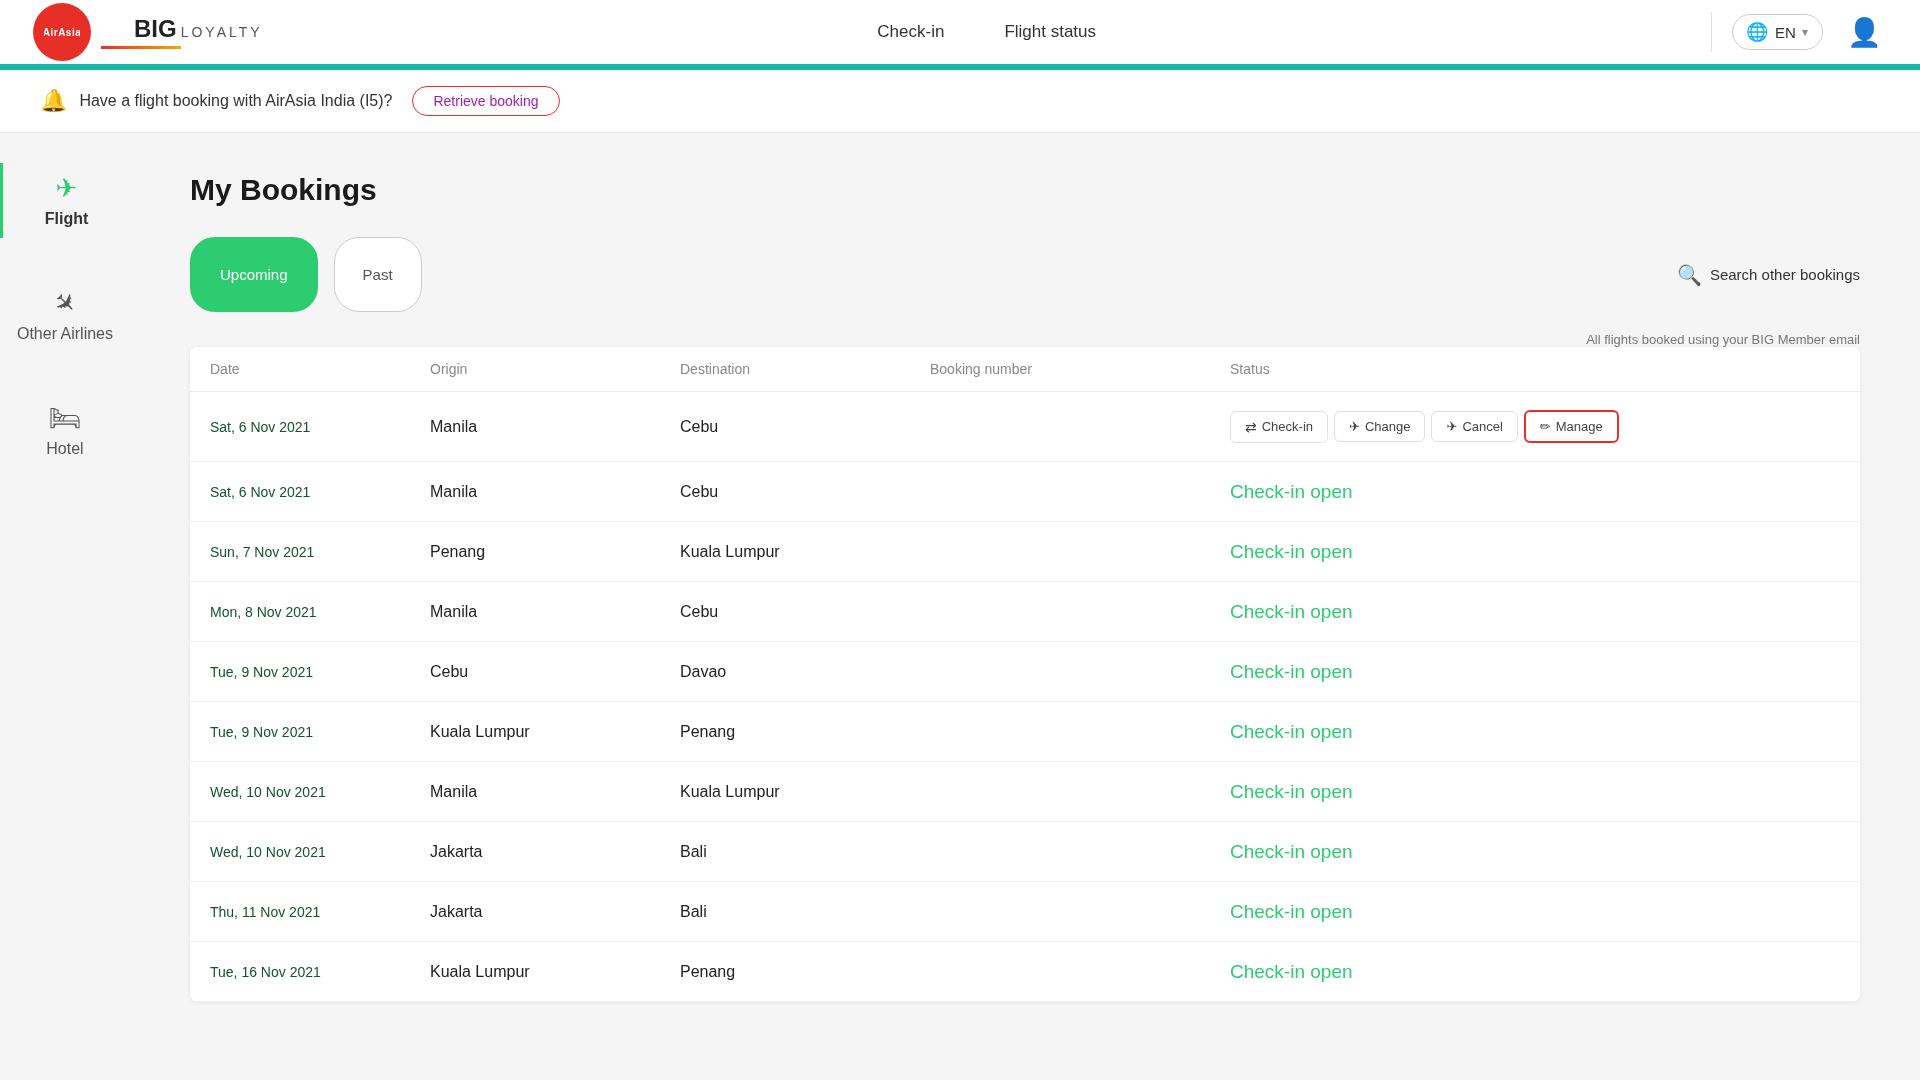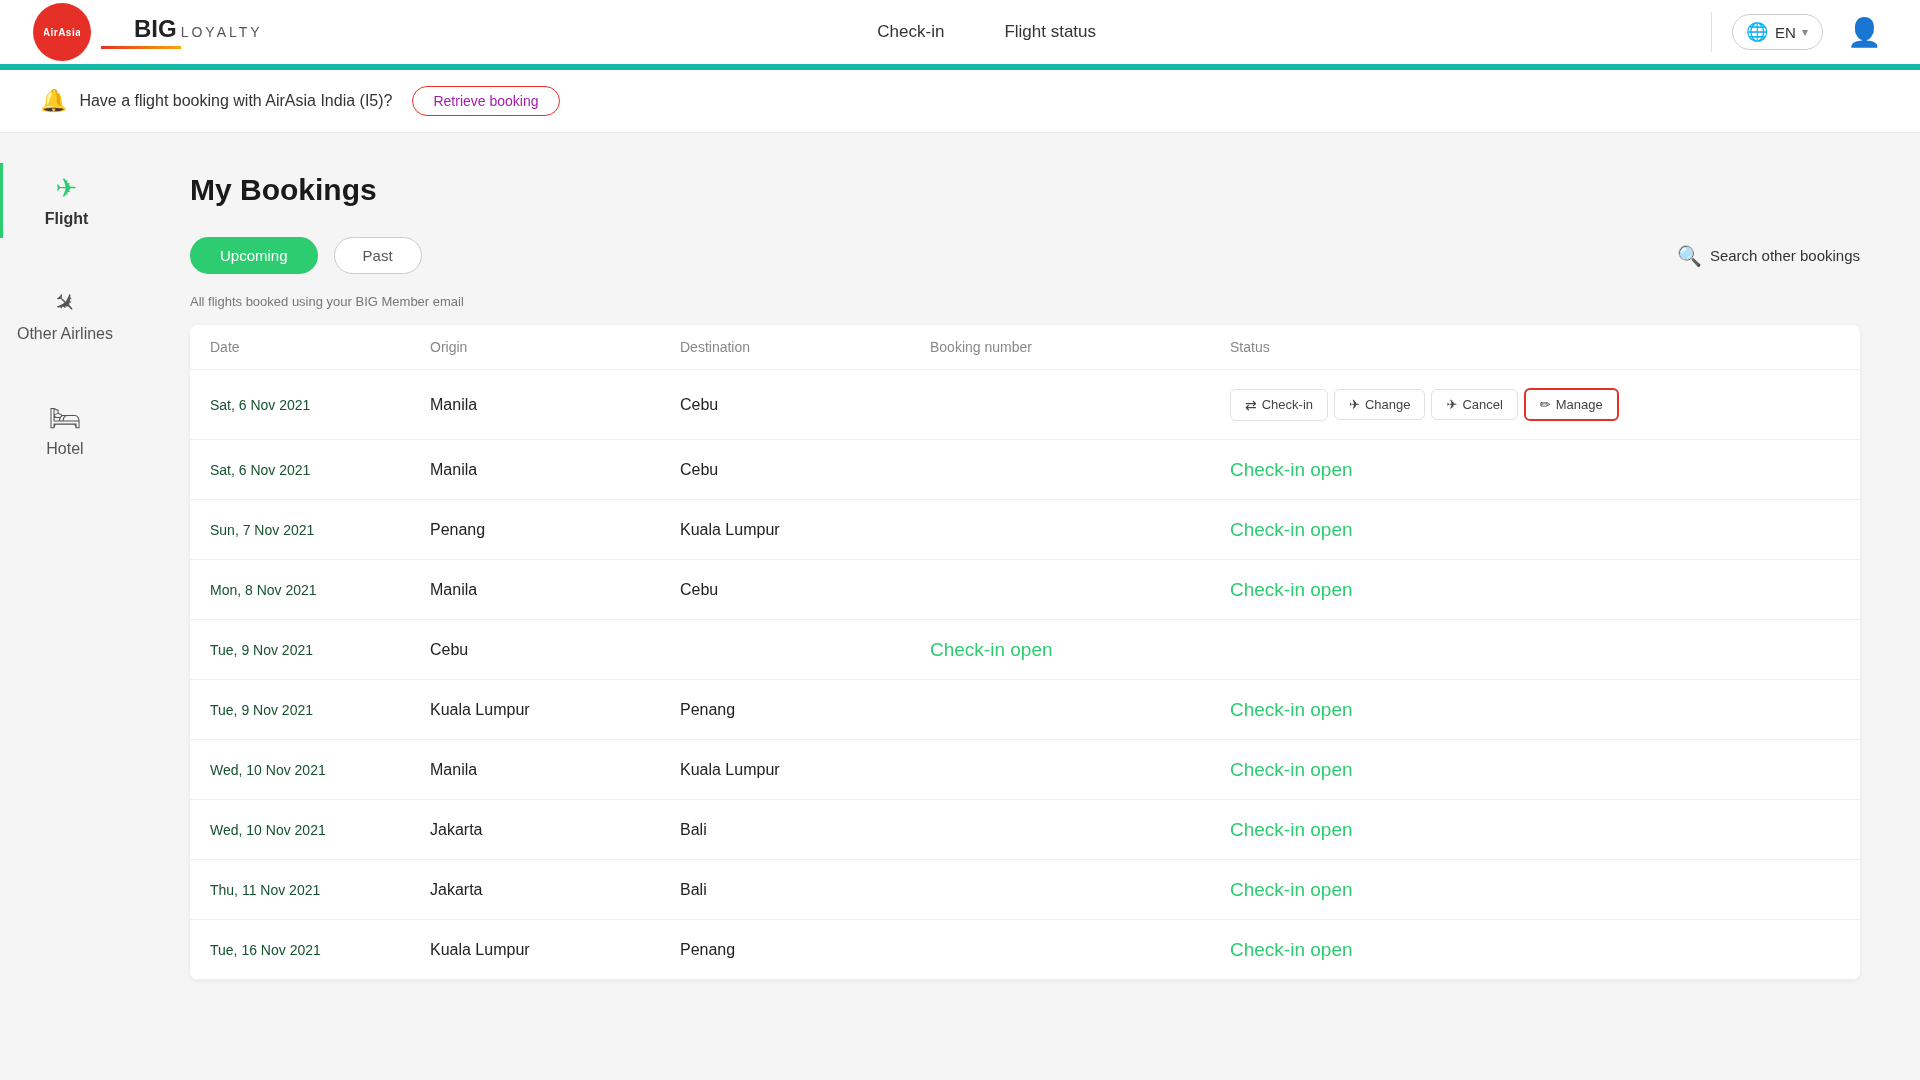--- a/index.html
+++ b/index.html
@@ -158,21 +158,21 @@
       display: flex;
       align-items: center;
       justify-content: space-between;
       margin-bottom: 20px;
     }
     .tabs {
       display: flex;
       gap: 16px;
     }
     .tab-btn {
-      padding: 8px 28px;
+      padding: 27px 28px;
       border-radius: 25px;
       font-size: 15px;
       cursor: pointer;
       border: 2px solid transparent;
       font-weight: 500;
     }
     .tab-btn.active {
       background: #2ecc71;
       color: #fff;
       border-color: #2ecc71;
@@ -189,21 +189,21 @@
       font-size: 15px;
       color: #333;
       cursor: pointer;
     }
     .search-icon-wrap { font-size: 20px; color: #555; }
 
     
     .info-text {
       font-size: 13px;
       color: #777;
-      margin-bottom: 16px;
+      text-align: right;
     }
 
     
     .bookings-table {
       background: #fff;
       border-radius: 8px;
       overflow: hidden;
       box-shadow: 0 1px 4px rgba(0,0,0,0.07);
     }
     .table-header {
@@ -396,20 +396,21 @@
       <div class="table-row">
         <div class="table-cell date">Mon, 8 Nov 2021</div>
         <div class="table-cell origin">Manila</div>
         <div class="table-cell dest">Cebu</div>
         <div class="table-cell"></div>
         <div class="table-cell"><span class="status-open">Check-in open</span></div>
       </div>
       <div class="table-row">
         <div class="table-cell date">Tue, 9 Nov 2021</div>
         <div class="table-cell origin">Cebu</div>
+        <div class="table-cell dest">Davao</div>
         <div class="table-cell"></div>
         <div class="table-cell"><span class="status-open">Check-in open</span></div>
       </div>
       <div class="table-row">
         <div class="table-cell date">Tue, 9 Nov 2021</div>
         <div class="table-cell origin">Kuala Lumpur</div>
         <div class="table-cell dest">Penang</div>
         <div class="table-cell"></div>
         <div class="table-cell"><span class="status-open">Check-in open</span></div>
       </div>

